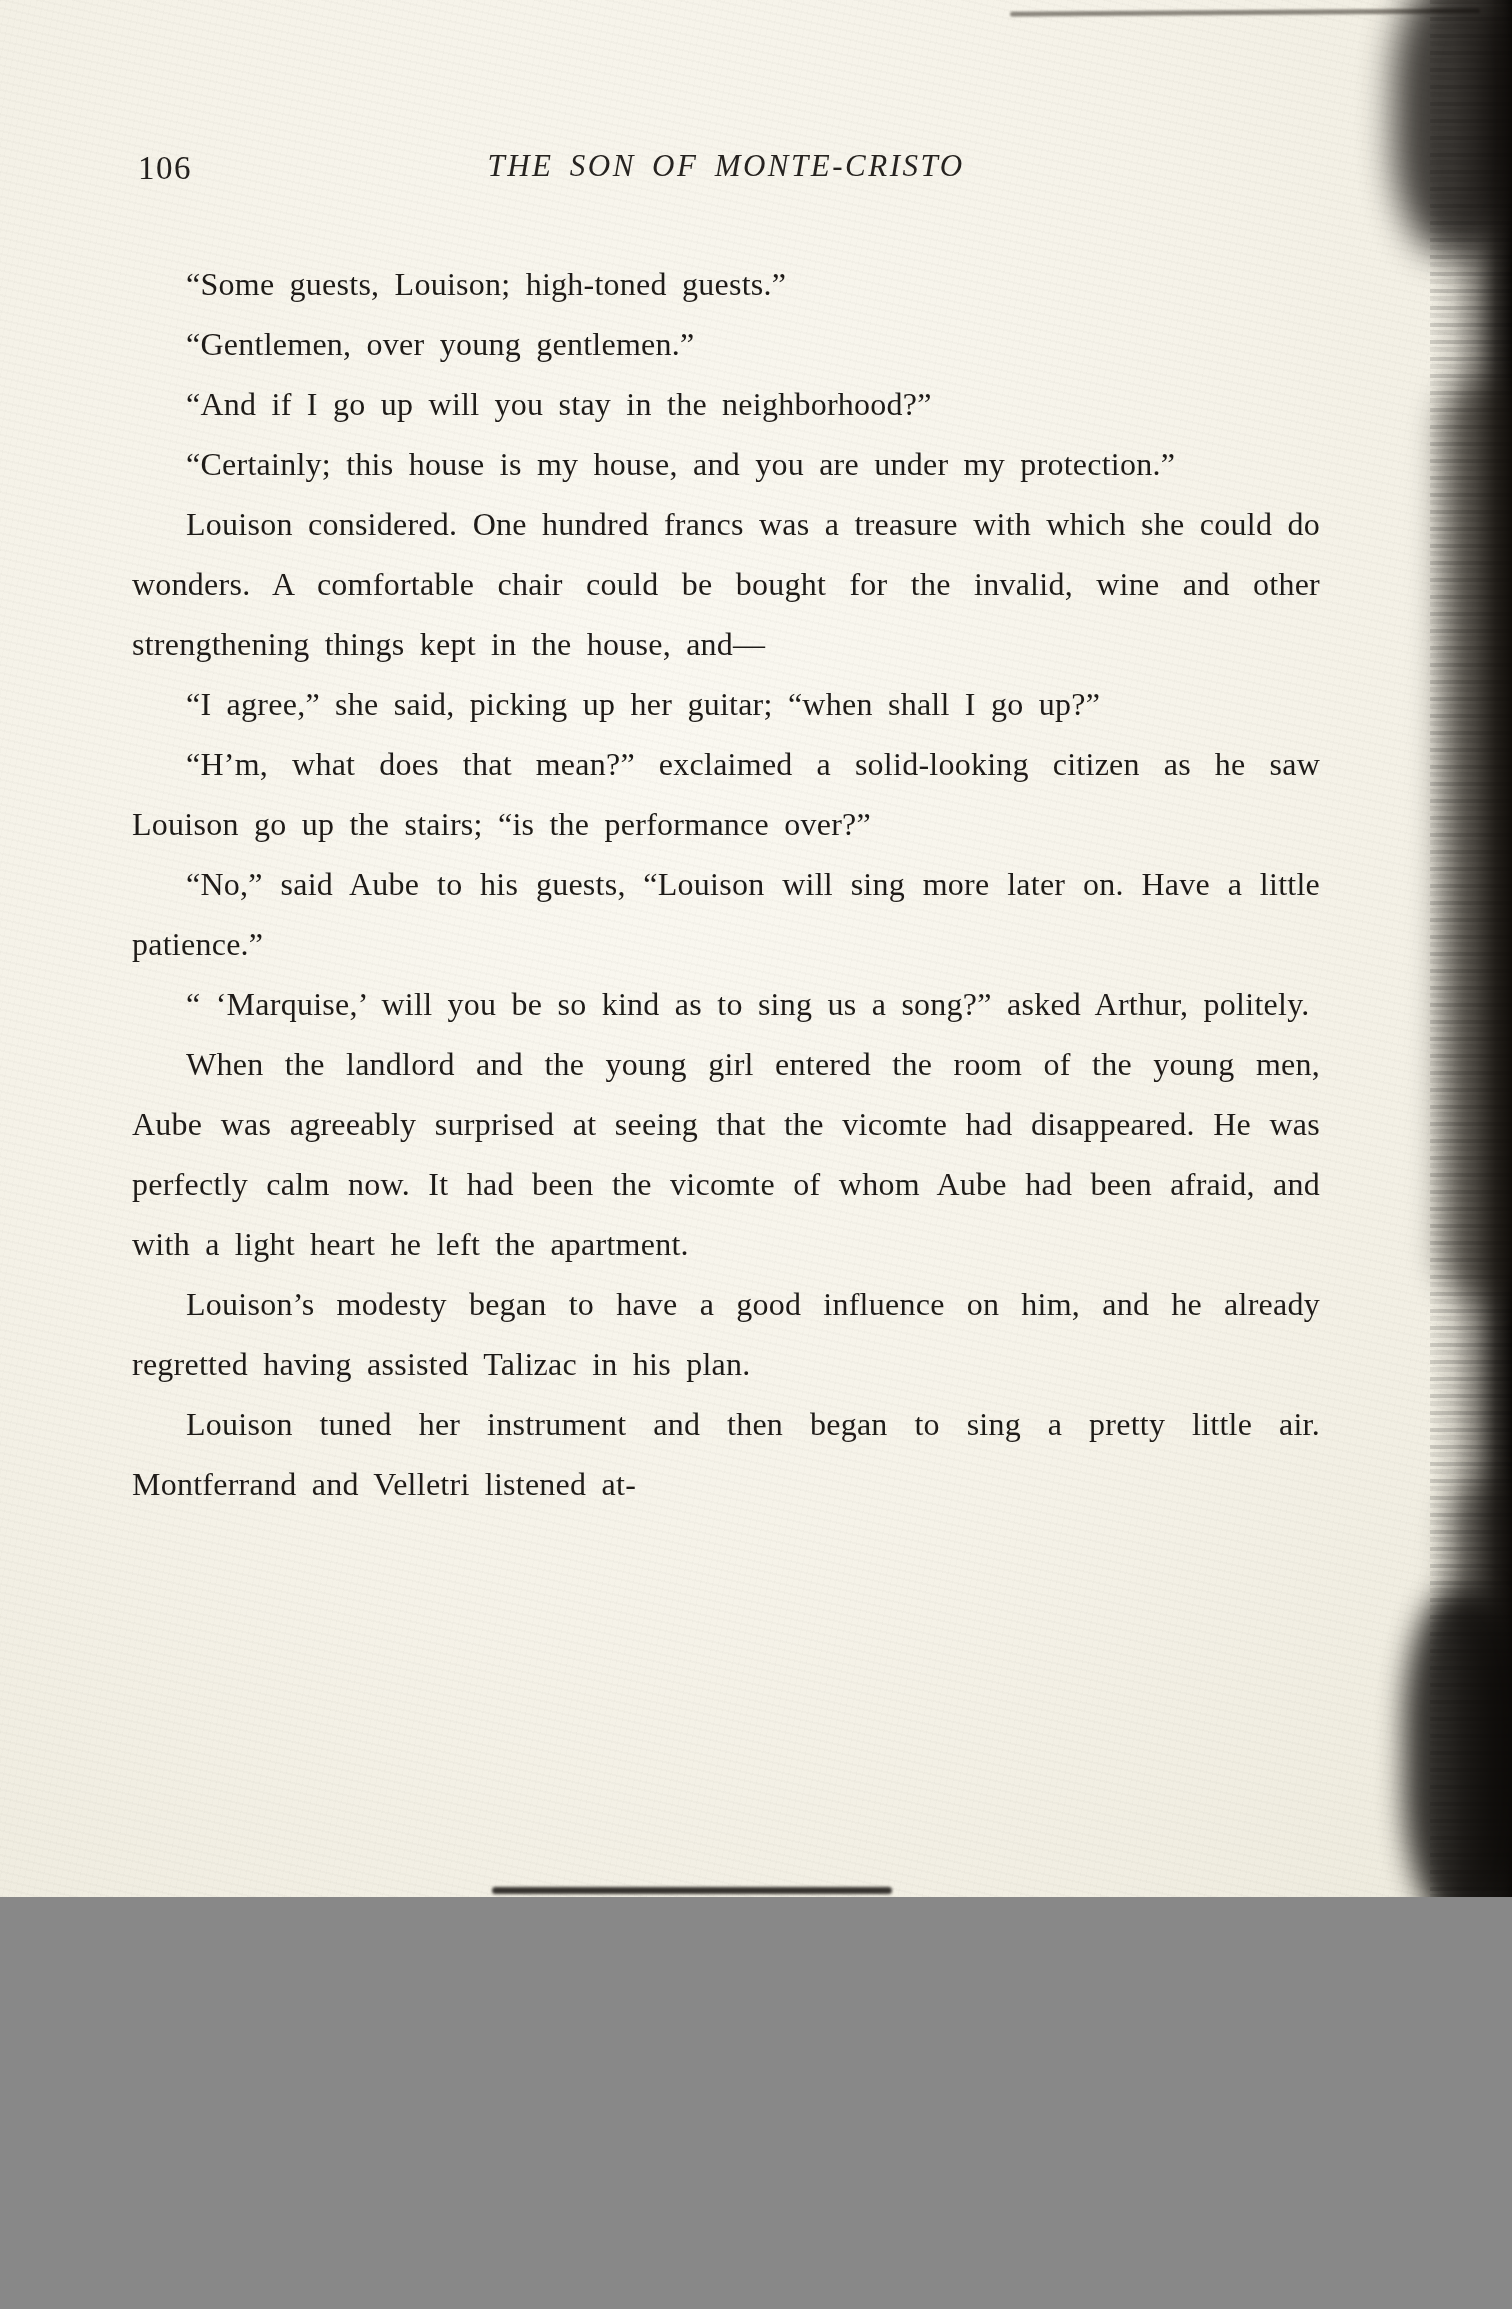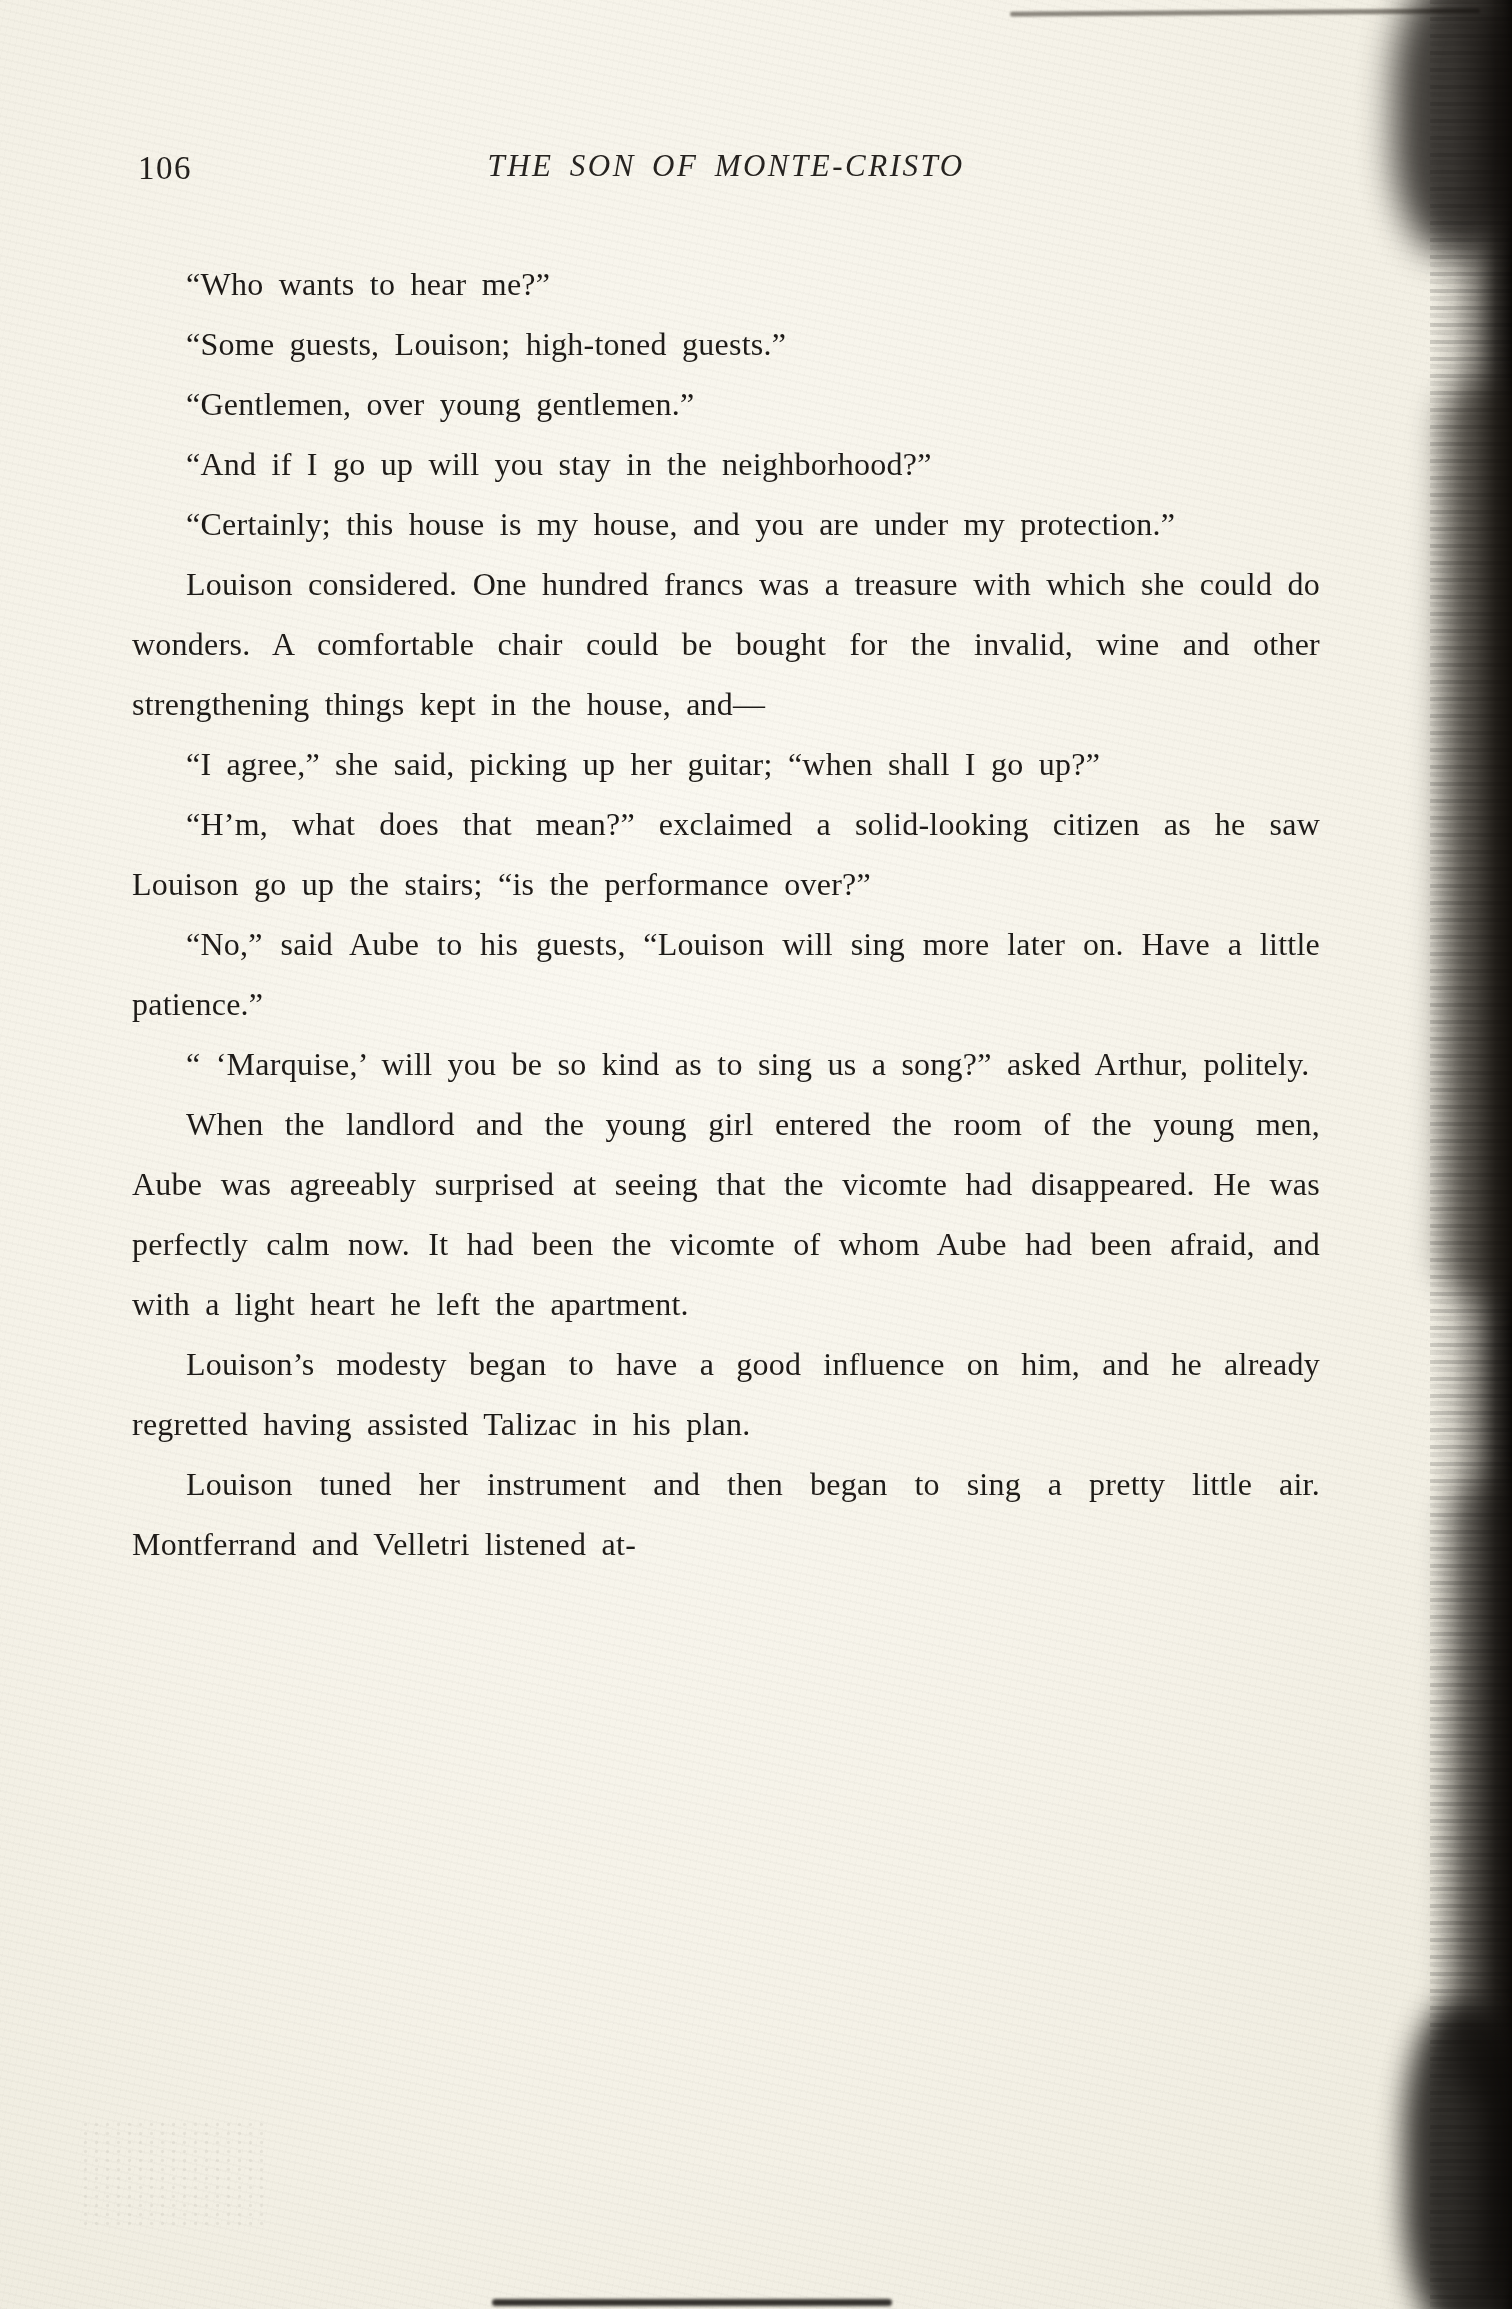--- a/index.html
+++ b/index.html
@@ -5,21 +5,21 @@
   * { margin: 0; padding: 0; box-sizing: border-box; }
 
   html, body {
     background: #888;
     font-family: "Liberation Serif", serif;
   }
 
   .page {
     position: relative;
     width: 1512px;
-    height: 2309px;
+    height: 1897px;
     margin: 0 auto;
     overflow: hidden;
     background:
       radial-gradient(ellipse at 42% 38%, #faf8f1 0%, #f5f2e8 55%, #edeadd 100%);
   }
 
   
   .paper-grain {
     position: absolute;
     inset: 0;
@@ -158,21 +158,20 @@
   <div class="smudge-bottom-left"></div>
 
   <div class="content">
 
     <header class="page-header">
       <span class="page-number">106</span>
       <span class="running-header">THE SON OF MONTE-CRISTO</span>
     </header>
 
     <main class="text-block">
-      <p>“Who wants to hear me?”</p>
       <p>“Some guests, Louison; high-toned guests.”</p>
       <p>“Gentlemen, over young gentlemen.”</p>
       <p>“And if I go up will you stay in the neighborhood?”</p>
       <p>“Certainly; this house is my house, and you are under my protection.”</p>
       <p>Louison considered.  One hundred francs was a treasure with which she could do wonders.  A comfortable chair could be bought for the invalid, wine and other strengthening things kept in the house, and—</p>
       <p>“I agree,” she said, picking up her guitar; “when shall I go up?”</p>
       <p>“H’m, what does that mean?” exclaimed a solid-looking citizen as he saw Louison go up the stairs; “is the performance over?”</p>
       <p>“No,” said Aube to his guests, “Louison will sing more later on.  Have a little patience.”</p>
       <p>“ ‘Marquise,’ will you be so kind as to sing us a song?” asked Arthur, politely.</p>
       <p>When the landlord and the young girl entered the room of the young men, Aube was agreeably surprised at seeing that the vicomte had disappeared.  He was perfectly calm now.  It had been the vicomte of whom Aube had been afraid, and with a light heart he left the apartment.</p>

